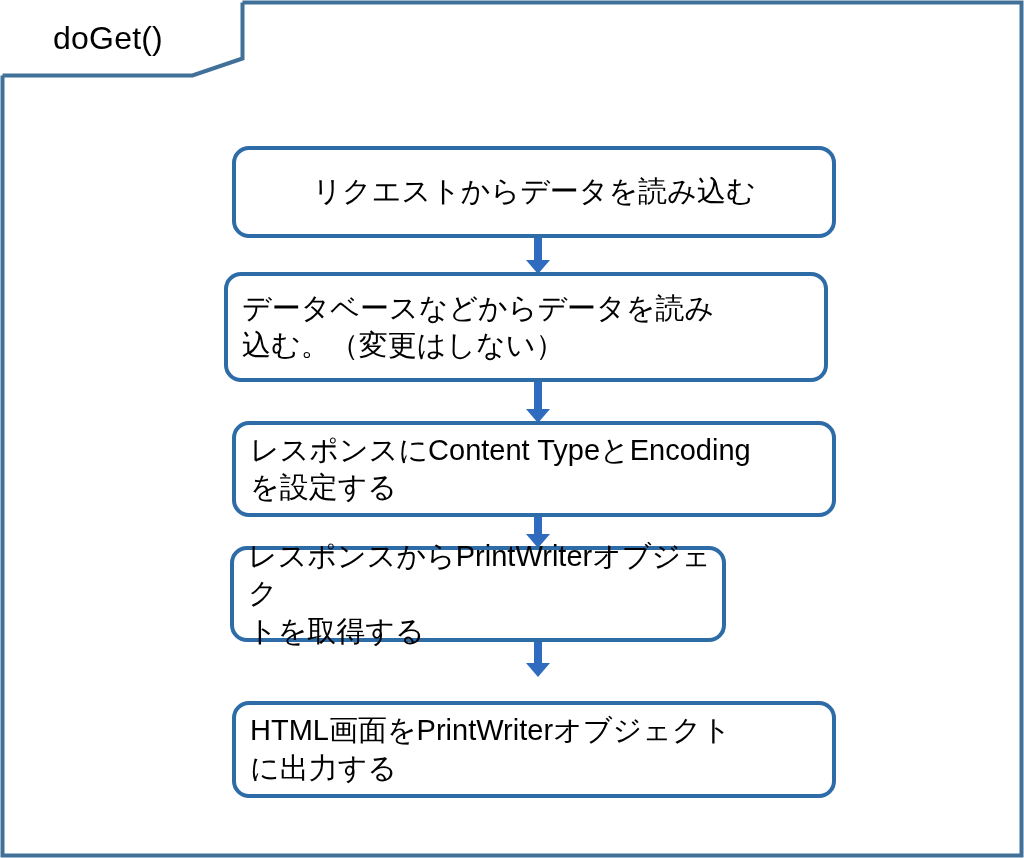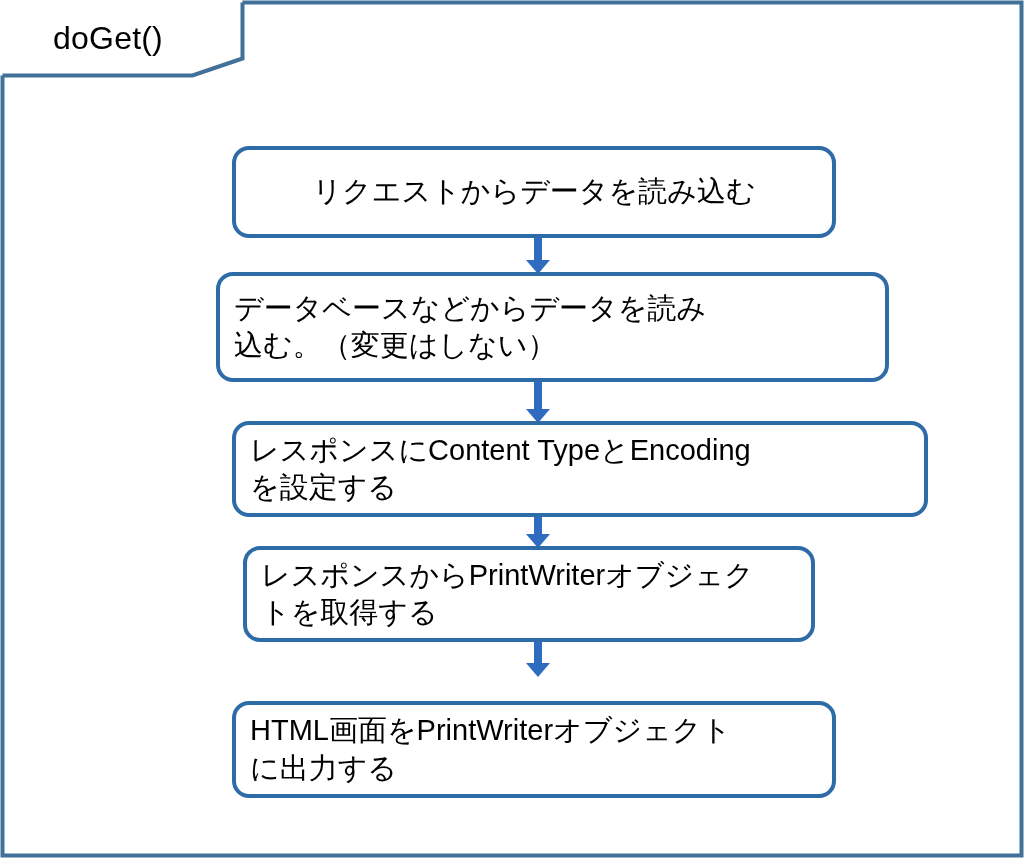--- a/index.html
+++ b/index.html
@@ -66,23 +66,23 @@
     text-align: center;
     padding: 0 14px;
   }
   .flow-box.left .box-text {
     text-align: left;
     padding: 0 0 0 14px;
   }
 
   
   #box-1 { left: 232px; top: 146px;  width: 604px; height: 92px; align-items: center;  }
-  #box-2 { left: 216px; top: 272px;  width: 673px; height: 110px; }
-  #box-3 { left: 232px; top: 421px;  width: 696px; height: 96px;  }
-  #box-4 { left: 243px; top: 546px;  width: 572px; height: 96px;  }
+  #box-2 { left: 224px; top: 272px;  width: 604px; height: 110px; }
+  #box-3 { left: 232px; top: 421px;  width: 604px; height: 96px;  }
+  #box-4 { left: 230px; top: 546px;  width: 496px; height: 96px;  }
   #box-5 { left: 232px; top: 701px;  width: 604px; height: 97px;  }
 
   
   .arrow {
     position: absolute;
     left: 526px;
     width: 24px;
   }
   .arrow .shaft {
     position: absolute;

